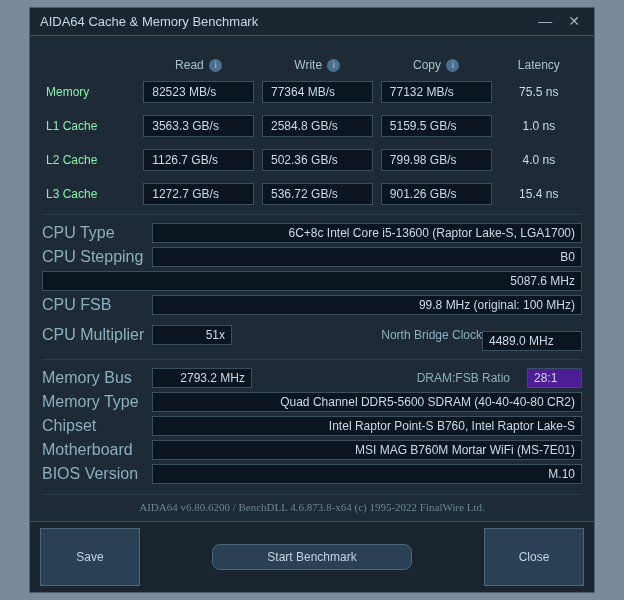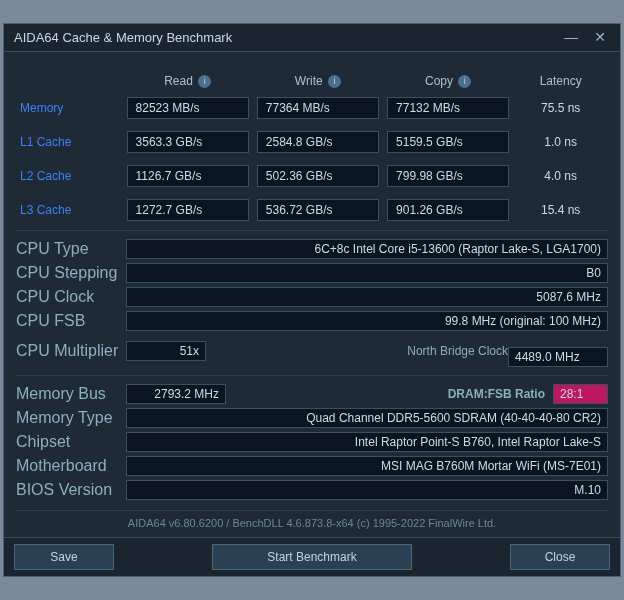--- a/index.html
+++ b/index.html
@@ -7,21 +7,21 @@
       background: #7a8a9a;
       display: flex;
       justify-content: center;
       align-items: center;
       width: 624px;
       height: 600px;
       font-family: 'Segoe UI', Arial, sans-serif;
       font-size: 12px;
     }
     .window {
-      width: 618px;
+      width: 566px;
       background: #1e2a35;
       border: 1px solid #4a6070;
       display: flex;
       flex-direction: column;
     }
     .title-bar {
       background: #1a2530;
       padding: 6px 10px;
       display: flex;
       align-items: center;
@@ -75,21 +75,21 @@
       margin-left: 2px;
       cursor: pointer;
       vertical-align: middle;
     }
     .bench-table td {
       color: #c0d4e4;
       padding: 3px 4px;
       vertical-align: middle;
     }
     .bench-table td.label-col {
-      color: #3b82f6;
+      color: #86efac;
       width: 90px;
       font-size: 12px;
     }
     .value-box {
       background: #0a1520;
       border: 1px solid #3a5060;
       padding: 3px 8px;
       text-align: left;
       color: #c8dce8;
       font-size: 12px;
@@ -144,34 +144,35 @@
       font-size: 12px;
       width: 100px;
       margin-top: 12px;
     }
     .dram-label {
       color: #8ab0c0;
       font-size: 12px;
       white-space: nowrap;
     }
     .dram-value {
-      background: #be185d;
+      background: #4c1d95;
       border: 1px solid #3a5060;
       padding: 2px 6px;
       color: #c8dce8;
       font-size: 12px;
       width: 55px;
     }
     .footer-text {
       text-align: center;
       color: #6a8898;
       font-size: 11px;
       padding: 6px 0 4px 0;
       border-top: 1px solid #2a3d4d;
       margin-top: 8px;
+      font-family: Liberation Serif, serif;
     }
     .button-bar {
       display: flex;
       justify-content: space-between;
       padding: 6px 10px;
       background: #1a2530;
       border-top: 1px solid #3a5060;
       gap: 16px;
     }
     .btn {
@@ -181,21 +182,22 @@
       background: #2a4055;
       border: 1px solid #4a6878;
       color: #c0d4e4;
       font-size: 12px;
       cursor: pointer;
       text-align: center;
     }
     .btn-start {
       flex: 1;
       max-width: 200px;
-      margin: 0 auto;
+      margin: 16px auto;
+      border-radius: 8px;
     }
     .col-read { width: 22%; }
     .col-write { width: 22%; }
     .col-copy { width: 22%; }
     .col-latency { width: 16%; }
   </style>
 </head>
 <body>
 
 <div class="window">
@@ -288,42 +290,41 @@
         <span class="info-label">CPU Type</span>
         <span class="info-value">6C+8c Intel Core i5-13600  (Raptor Lake-S, LGA1700)</span>
       </div>
 
       <div class="info-row">
         <span class="info-label">CPU Stepping</span>
         <span class="info-value">B0</span>
       </div>
 
       <div class="info-row">
-        <span class="info-label">CPU Clock</span>
         <span class="info-value">5087.6 MHz</span>
       </div>
 
       <div class="info-row">
         <span class="info-label">CPU FSB</span>
         <span class="info-value">99.8 MHz  (original: 100 MHz)</span>
       </div>
 
       <div class="info-row">
         <span class="info-label">CPU Multiplier</span>
         <span class="info-value" style="width:80px; flex:0 0 80px;">51x</span>
         <span class="nbc-label" style="margin-left:auto; margin-right:0;">North Bridge Clock</span>
         <span class="nbc-value">4489.0 MHz</span>
       </div>
 
       <hr class="divider">
 
       <div class="info-row">
         <span class="info-label">Memory Bus</span>
         <span class="info-value" style="width:100px; flex:0 0 100px;">2793.2 MHz</span>
-        <span class="dram-label" style="margin-left:auto; margin-right:8px;font-weight:bold;">DRAM:FSB Ratio</span>
+        <span class="dram-label" style="margin-left:auto; margin-right:17px;">DRAM:FSB Ratio</span>
         <span class="dram-value">28:1</span>
       </div>
 
       <div class="info-row">
         <span class="info-label">Memory Type</span>
         <span class="info-value">Quad Channel DDR5-5600 SDRAM  (40-40-40-80 CR2)</span>
       </div>
 
       <div class="info-row">
         <span class="info-label">Chipset</span>

